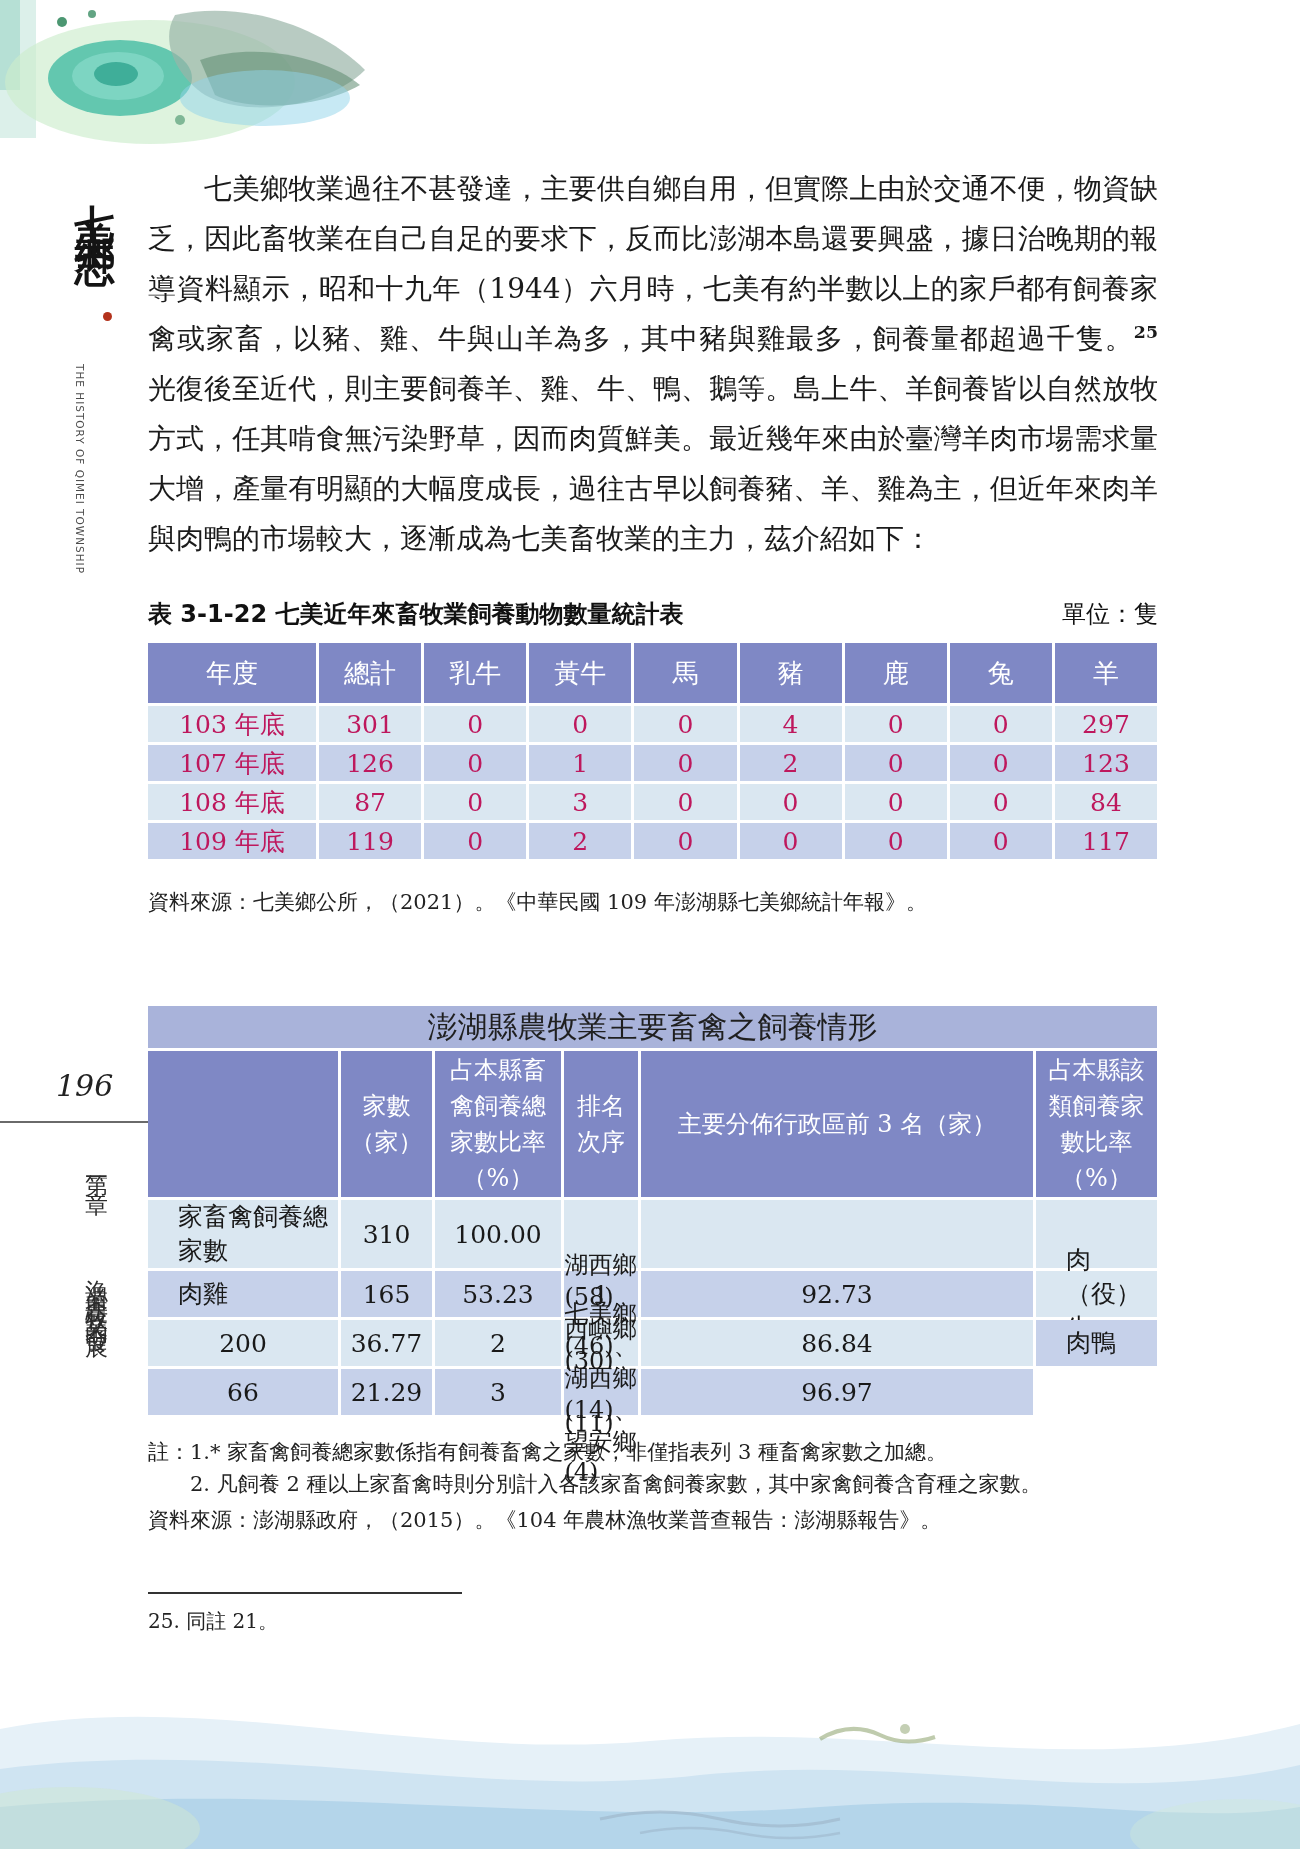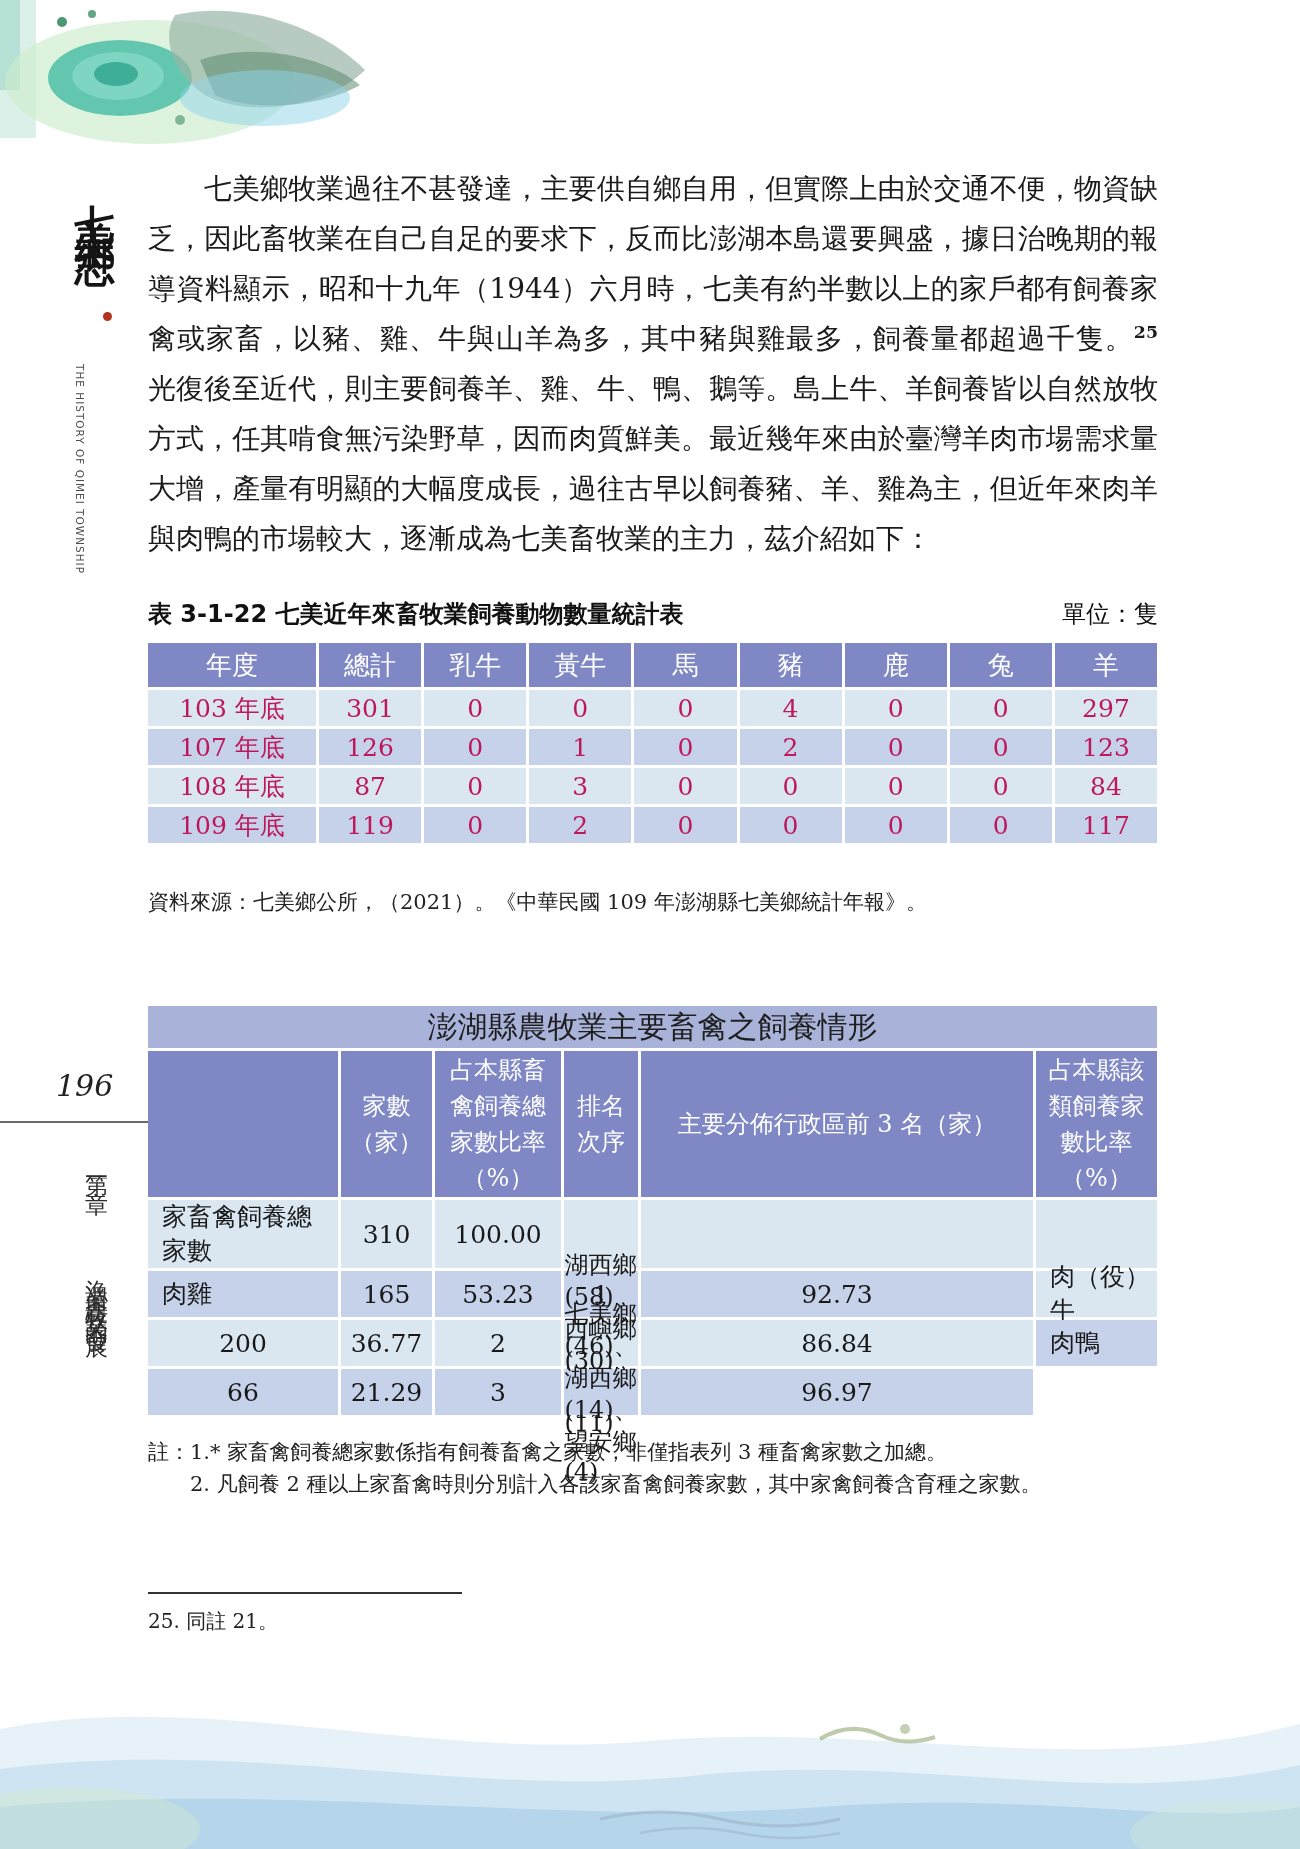--- a/index.html
+++ b/index.html
@@ -50,21 +50,21 @@
     font-family:"DejaVu Sans","Liberation Sans",sans-serif; font-weight:bold;
     font-size:24px; color:#111;
   }
   .unit { font-size:24px; color:#111; }
   
   .t1 {
     position:absolute; left:148px; top:643px; width:1009px;
     display:grid; grid-template-columns:168px repeat(8,1fr); gap:3px; background:#ffffff;
   }
   .cell { display:flex; align-items:center; justify-content:center; font-size:25px; }
-  .t1 .hd { height:44px; background:#7f88c5; color:#ffffff; font-size:26px; }
+  .t1 .hd { height:60px; background:#7f88c5; color:#ffffff; font-size:26px; }
   .t1 .dc { height:36px; color:#be185d; }
   .r-light { background:#dae7f1; }
   .r-lav { background:#c6d1ea; }
   .src { position:absolute; left:148px; font-size:21px; color:#222; }
   .src.src1 { top:888px; }
   
   .t2-band {
     position:absolute; left:148px; top:1006px; width:1009px; height:42px;
     background:#a9b3da; display:flex; align-items:center; justify-content:center;
     font-size:30px; color:#1f1f1f;
@@ -72,21 +72,21 @@
   .t2 {
     position:absolute; left:148px; top:1051px; width:1009px;
     display:grid; grid-template-columns:190px 91px 126px 74px 1fr 121px; gap:3px; background:#ffffff;
   }
   .t2 .hd {
     background:#7f88c5; color:#ffffff; font-size:24px; line-height:1.5;
     display:flex; align-items:center; justify-content:center; text-align:center; padding:4px 10px;
   }
   .t2 .row-h { height:146px; }
   .t2 .dc { color:#191919; font-size:25px; padding:2px 4px; }
-  .t2 .lab { justify-content:flex-start; text-align:left; padding-left:14px; line-height:1.35; }
+  .t2 .lab { justify-content:flex-start; text-align:left; padding-left:30px; line-height:1.35; }
   .t2 .h1 { height:68px; } .t2 .h2 { height:46px; }
   .t2 .dist { font-size:24px; }
   .note { position:absolute; font-size:21px; color:#222; }
   .n1 { left:148px; top:1438px; }
   .n2 { left:190px; top:1470px; }
   .src2 { position:absolute; left:148px; top:1506px; font-size:21px; color:#222; }
   .fn-rule { position:absolute; left:148px; top:1592px; width:314px; height:2px; background:#333; }
   .fn-text { position:absolute; left:148px; top:1608px; font-size:20px; color:#222; }
 </style>
 </head>
@@ -211,20 +211,21 @@
     <div class="cell dc lab h2 r-lav">肉鴨</div>
     <div class="cell dc h2 r-lav">66</div>
     <div class="cell dc h2 r-lav">21.29</div>
     <div class="cell dc h2 r-lav">3</div>
     <div class="cell dc dist h2 r-lav">七美鄉 (46)、湖西鄉 (14)、望安鄉 (4)</div>
     <div class="cell dc h2 r-lav">96.97</div>
   </div>
 
   <div class="note n1">註：1.* 家畜禽飼養總家數係指有飼養畜禽之家數，非僅指表列 3 種畜禽家數之加總。</div>
   <div class="note n2">2. 凡飼養 2 種以上家畜禽時則分別計入各該家畜禽飼養家數，其中家禽飼養含育種之家數。</div>
+  <div class="src2">資料來源：澎湖縣政府，（2015）。《104 年農林漁牧業普查報告：澎湖縣報告》。</div>
 
   <div class="fn-rule"></div>
   <div class="fn-text">25. 同註 21。</div>
 
   <svg class="art-bottom" viewBox="0 0 1300 180">
     <path d="M0 60 C 200 20, 420 92, 650 72 C 880 52, 1080 112, 1300 55 L1300 180 L0 180 Z" fill="#e6f1f8"></path>
     <path d="M0 100 C 250 68, 480 132, 700 106 C 920 84, 1100 142, 1300 96 L1300 180 L0 180 Z" fill="#cfe4f2"></path>
     <path d="M0 138 C 300 112, 560 158, 820 138 C 1040 122, 1180 158, 1300 138 L1300 180 L0 180 Z" fill="#b4d5ea"></path>
     <ellipse cx="70" cy="160" rx="130" ry="42" fill="#cfe8d2" opacity="0.5"></ellipse>
     <ellipse cx="1240" cy="165" rx="110" ry="35" fill="#cfe8d9" opacity="0.4"></ellipse>

